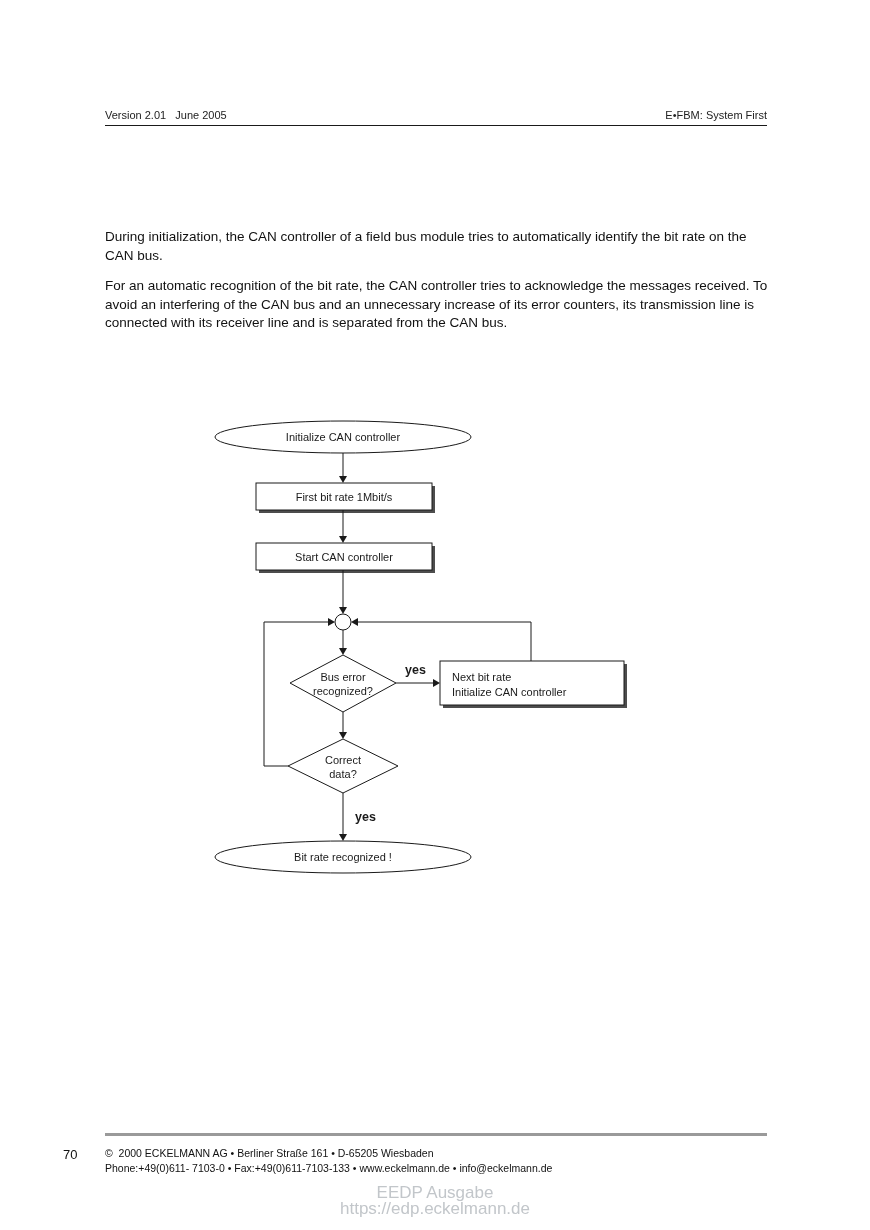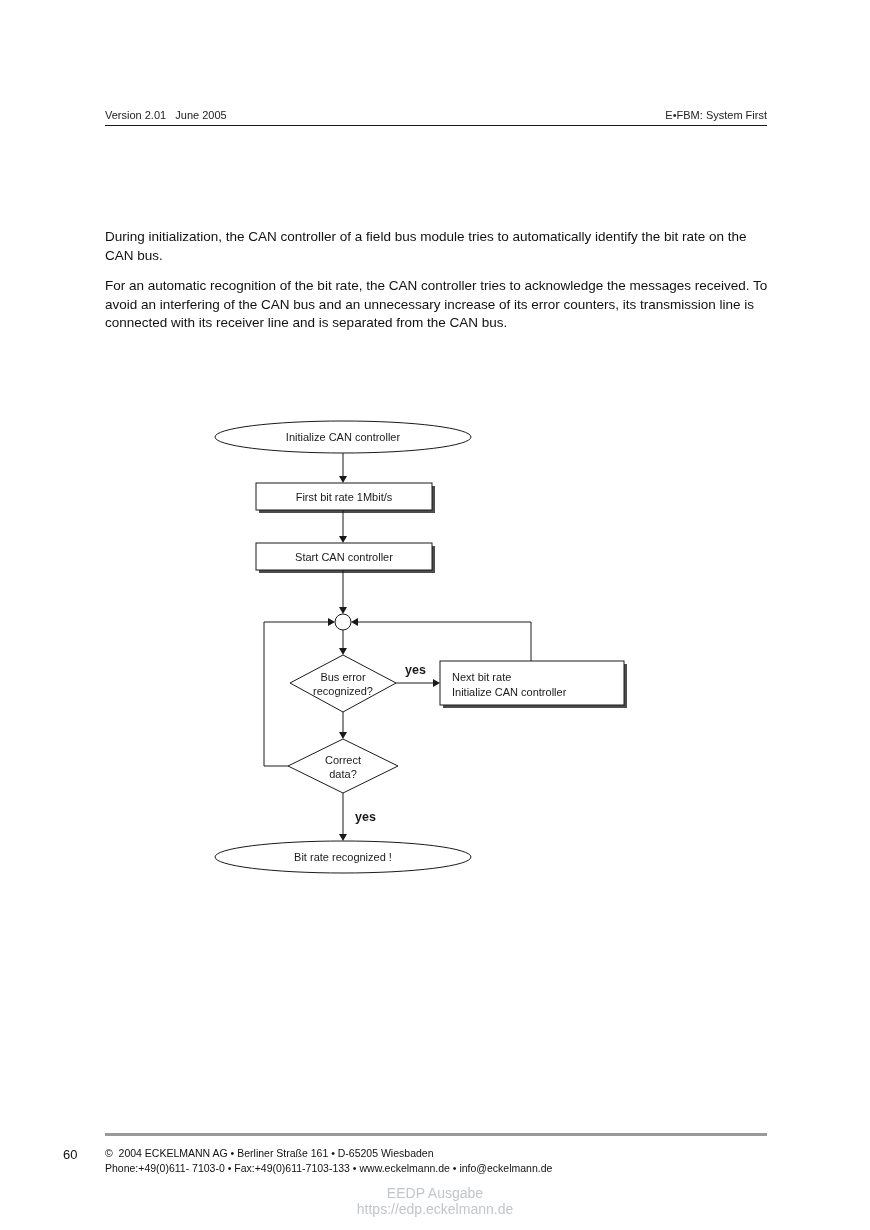--- a/index.html
+++ b/index.html
@@ -87,21 +87,21 @@
     color: #111;
   }
   .footer-text div { white-space: pre; }
   .watermark {
     position: absolute;
     left: 0;
     top: 1185px;
     width: 870px;
     text-align: center;
     color: #c2c6ca;
-    font-size: 14px;
+    font-size: 17px;
     line-height: 16px;
   }
 </style>
 </head>
 <body>
 
 <div class="page">
 
   <header class="page-header">
     <span>Version 2.01   June 2005</span>
@@ -170,24 +170,24 @@
     <text class="yes" x="355" y="821" text-anchor="start">yes</text>
     <line class="flow-line" x1="343" y1="793" x2="343" y2="835"></line>
     <polygon class="arrowhead" points="339,834 347,834 343,841"></polygon>
 
     <ellipse class="shape" cx="343" cy="857" rx="128" ry="16"></ellipse>
     <text x="343" y="861" text-anchor="middle">Bit rate recognized !</text>
   </svg>
 
   <div class="footer-bar"></div>
 
-  <div class="page-number">60</div>
+  <div class="page-number">70</div>
 
   <div class="footer-text">
-    <div>©  2004 ECKELMANN AG • Berliner Straße 161 • D-65205 Wiesbaden</div>
+    <div>©  2000 ECKELMANN AG • Berliner Straße 161 • D-65205 Wiesbaden</div>
     <div>Phone:+49(0)611- 7103-0 • Fax:+49(0)611-7103-133 • www.eckelmann.de • info@eckelmann.de</div>
   </div>
 
   <div class="watermark">
     <div>EEDP Ausgabe</div>
     <div>https://edp.eckelmann.de</div>
   </div>
 
 </div>
 

